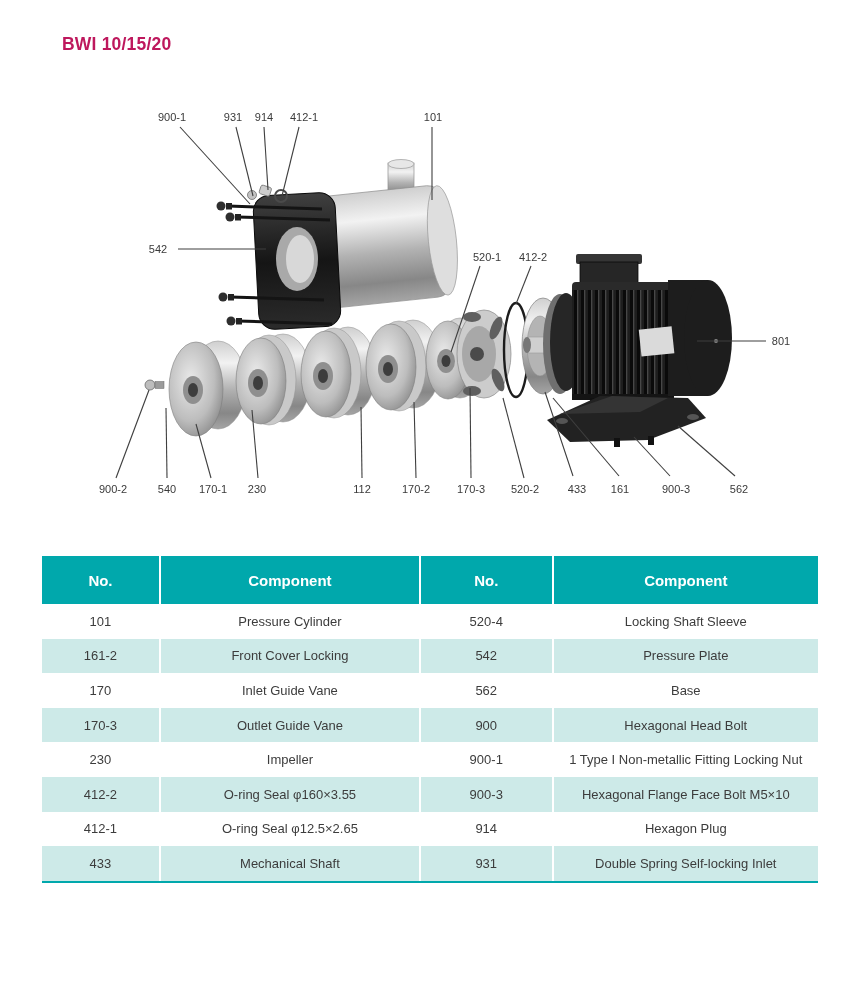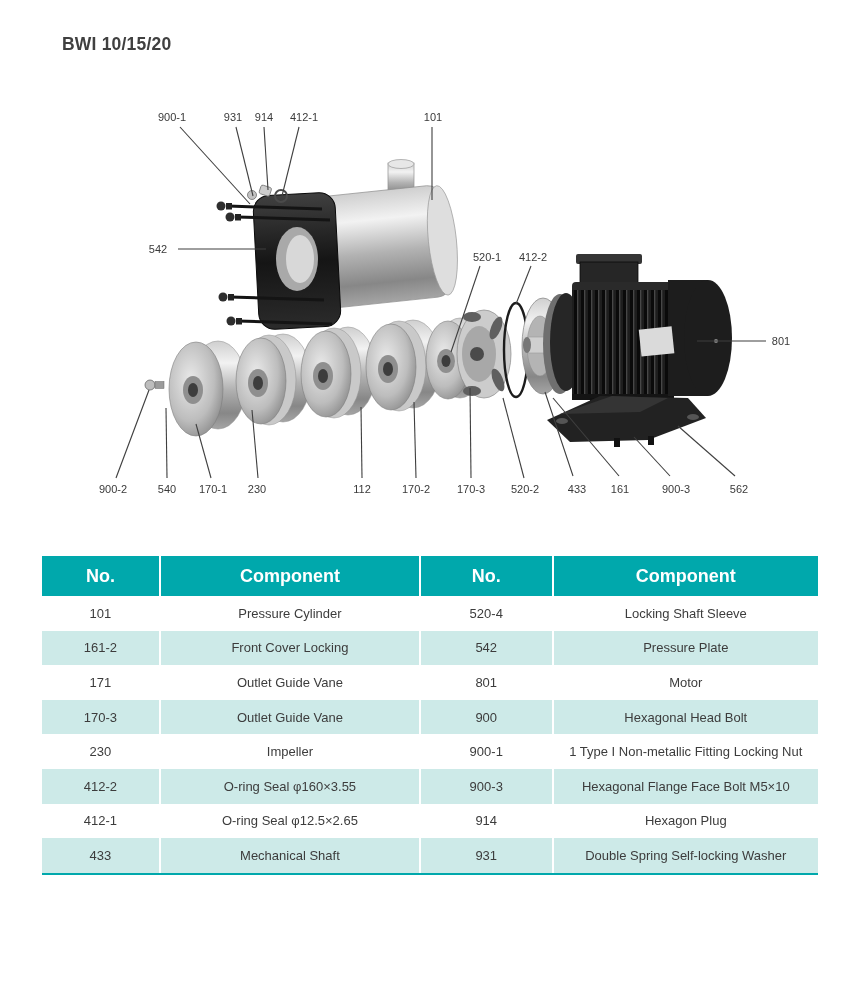--- a/index.html
+++ b/index.html
@@ -2,34 +2,34 @@
 <html><head>
 <meta charset="utf-8">
 <style>
   html,body{margin:0;padding:0;background:#ffffff;}
   .page{
     position:relative;width:857px;height:1001px;background:#ffffff;
     font-family:"Liberation Sans",sans-serif;overflow:hidden;
   }
   .title{
     position:absolute;left:62px;top:34px;margin:0;
-    font-size:17.5px;font-weight:bold;color:#404040;letter-spacing:.2px;
+    font-size:17.5px;font-weight:bold;color:#be185d;letter-spacing:.2px;
   }
   .diagram{position:absolute;left:0;top:95px;width:857px;height:415px;}
   .diagram svg{display:block;}
   .diagram text{
     font-family:"Liberation Sans",sans-serif;font-size:11px;fill:#3a3a3a;
   }
   table.parts{
     position:absolute;left:42px;top:556px;width:776px;
     border-collapse:collapse;table-layout:fixed;
   }
   table.parts th{
-    background:#00a8ac;color:#ffffff;font-size:18px;font-weight:bold;
-    height:40px;text-align:center;padding:0;
+    background:#00a8ac;color:#ffffff;font-size:15px;font-weight:bold;
+    height:48px;text-align:center;padding:0;
   }
   table.parts td{
     font-size:13px;color:#3c3c3c;height:34.6px;text-align:center;
     padding:0 6px;background:#ffffff;
   }
   table.parts th:not(:last-child),
   table.parts td:not(:last-child){border-right:2px solid #ffffff;}
   table.parts tbody tr:nth-child(even) td{background:#cdeae8;}
   table.parts tbody tr:last-child td{border-bottom:2.5px solid #00a8ac;}
 </style>
@@ -269,24 +269,24 @@
         <td>520-4</td>
         <td>Locking Shaft Sleeve</td>
       </tr>
       <tr>
         <td>161-2</td>
         <td>Front Cover Locking</td>
         <td>542</td>
         <td>Pressure Plate</td>
       </tr>
       <tr>
-        <td>171</td>
-        <td>Outlet Guide Vane</td>
-        <td>801</td>
-        <td>Motor</td>
+        <td>170</td>
+        <td>Inlet Guide Vane</td>
+        <td>562</td>
+        <td>Base</td>
       </tr>
       <tr>
         <td>170-3</td>
         <td>Outlet Guide Vane</td>
         <td>900</td>
         <td>Hexagonal Head Bolt</td>
       </tr>
       <tr>
         <td>230</td>
         <td>Impeller</td>
@@ -302,18 +302,18 @@
       <tr>
         <td>412-1</td>
         <td>O-ring Seal φ12.5×2.65</td>
         <td>914</td>
         <td>Hexagon Plug</td>
       </tr>
       <tr>
         <td>433</td>
         <td>Mechanical Shaft</td>
         <td>931</td>
-        <td>Double Spring Self-locking Washer</td>
+        <td>Double Spring Self-locking Inlet</td>
       </tr>
     </tbody>
   </table>
 
 </div>
 
 </body></html>

